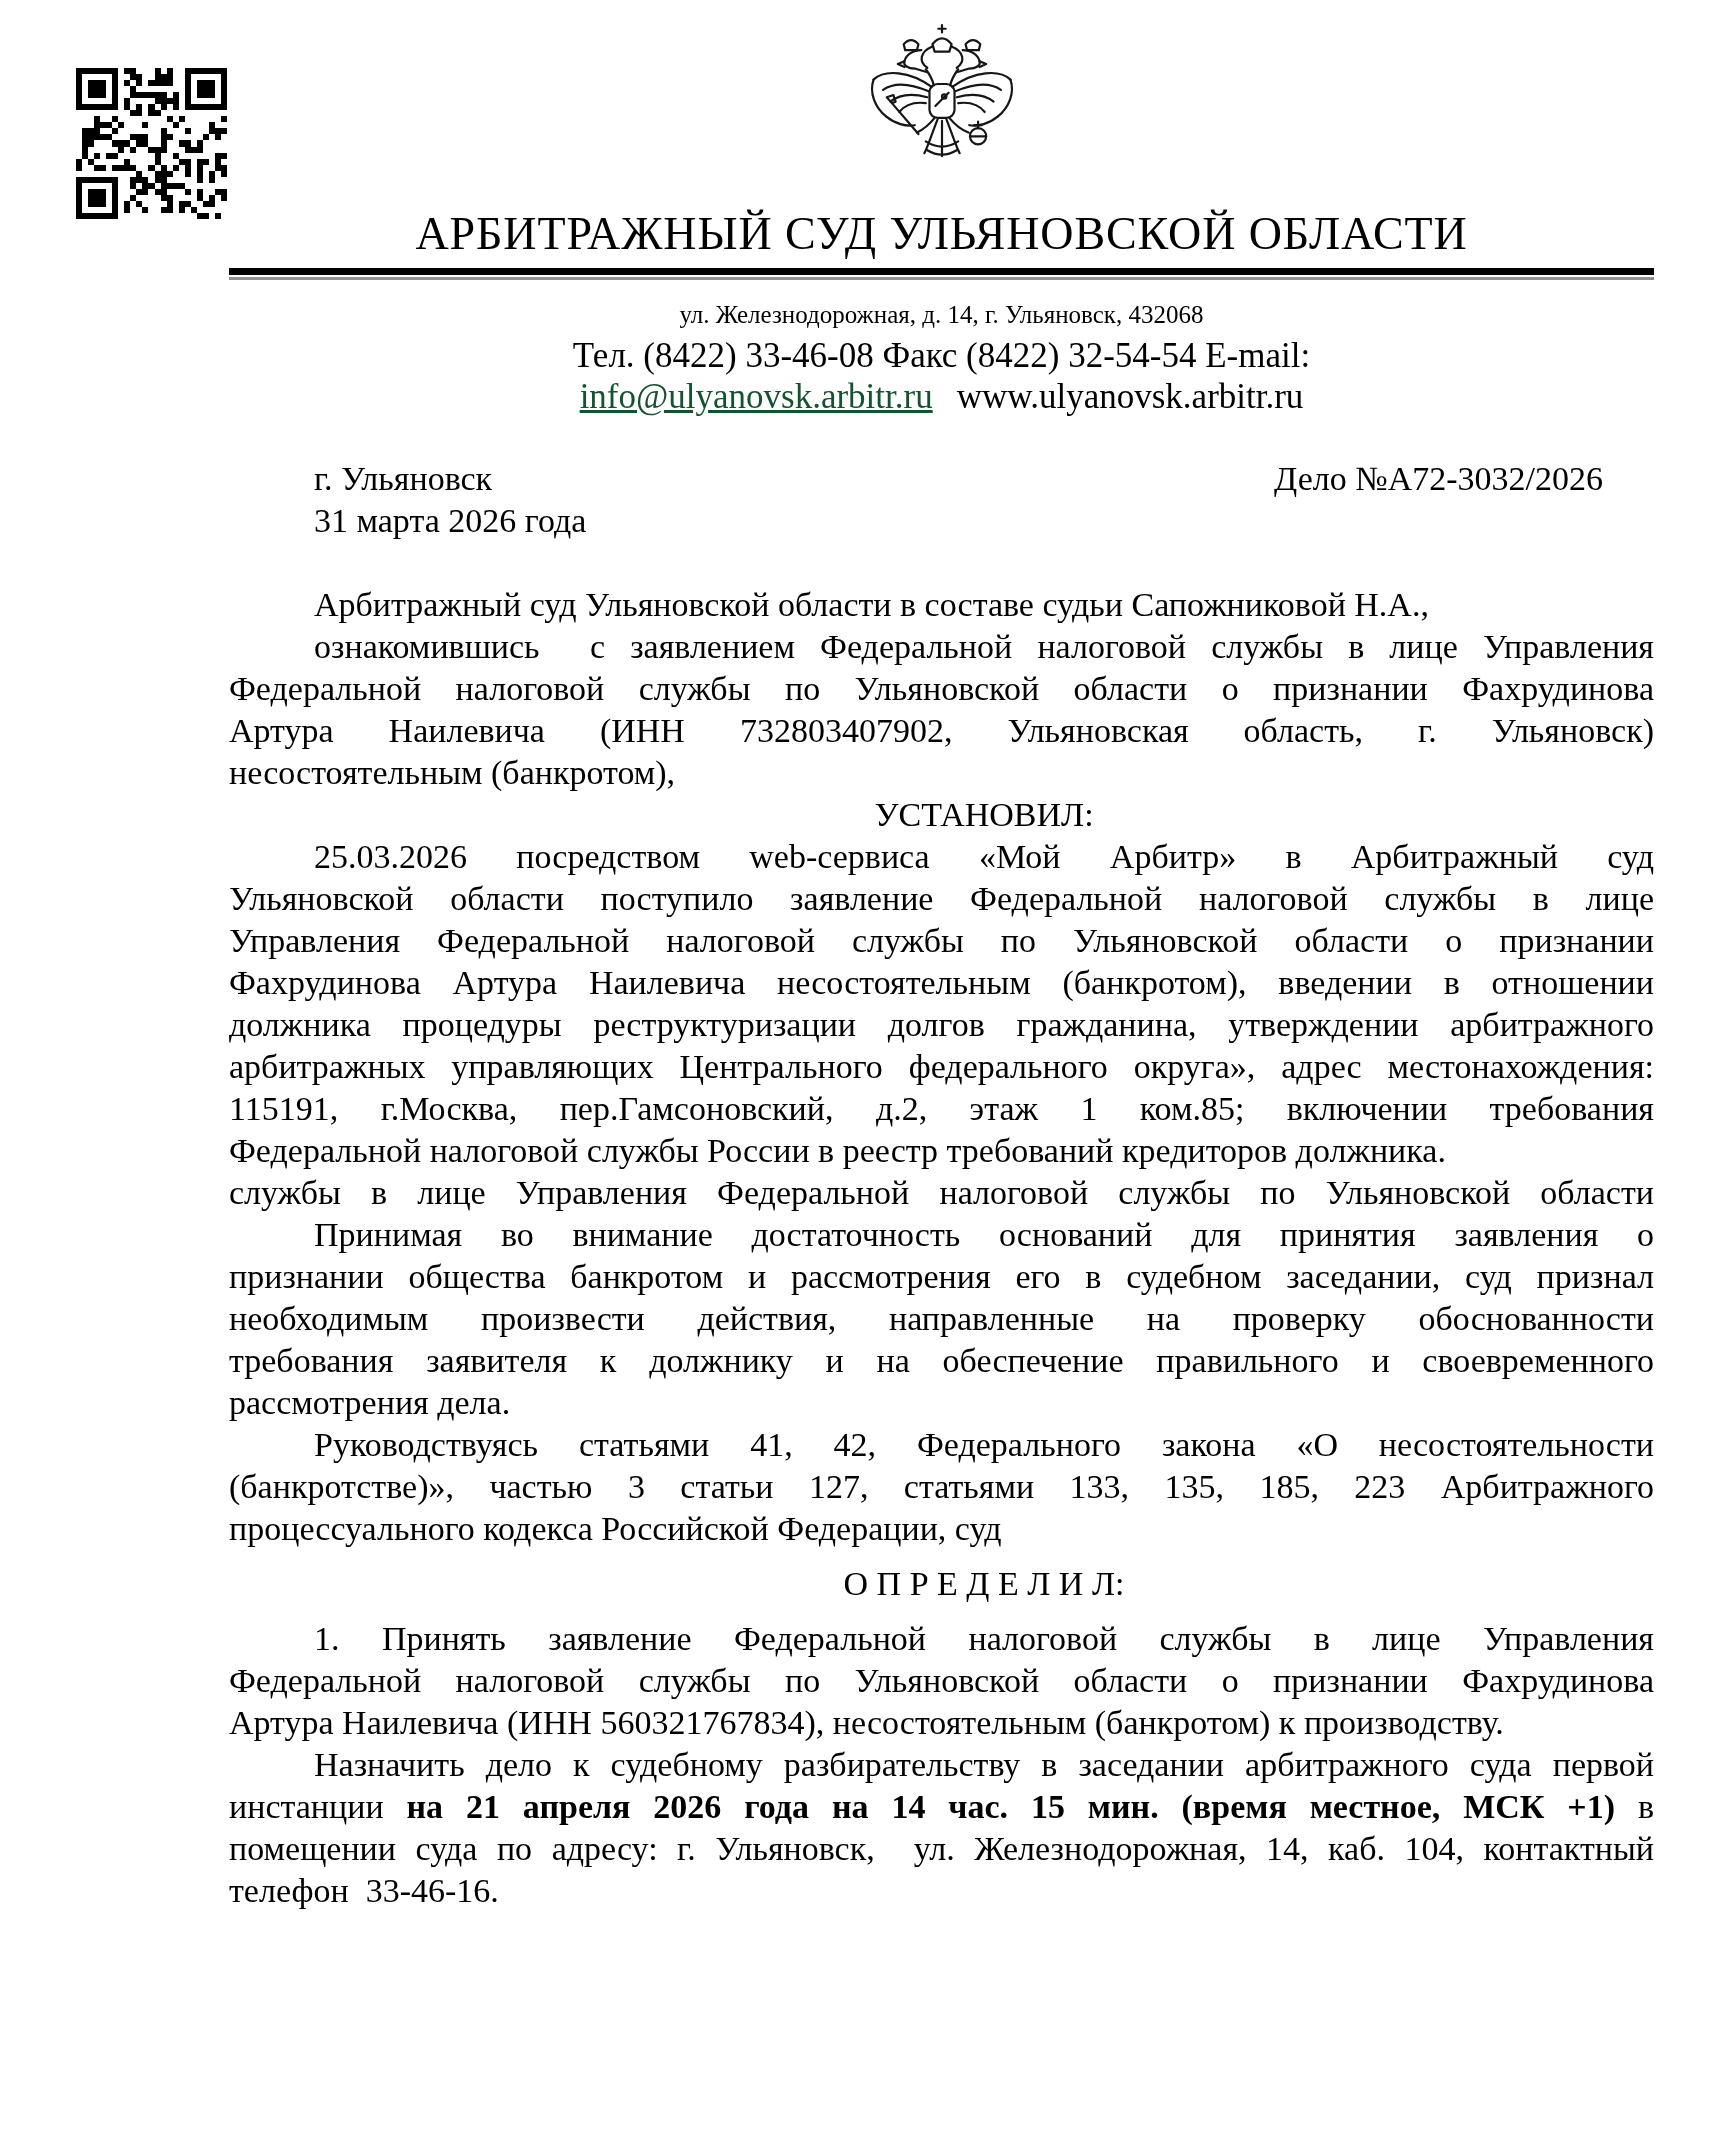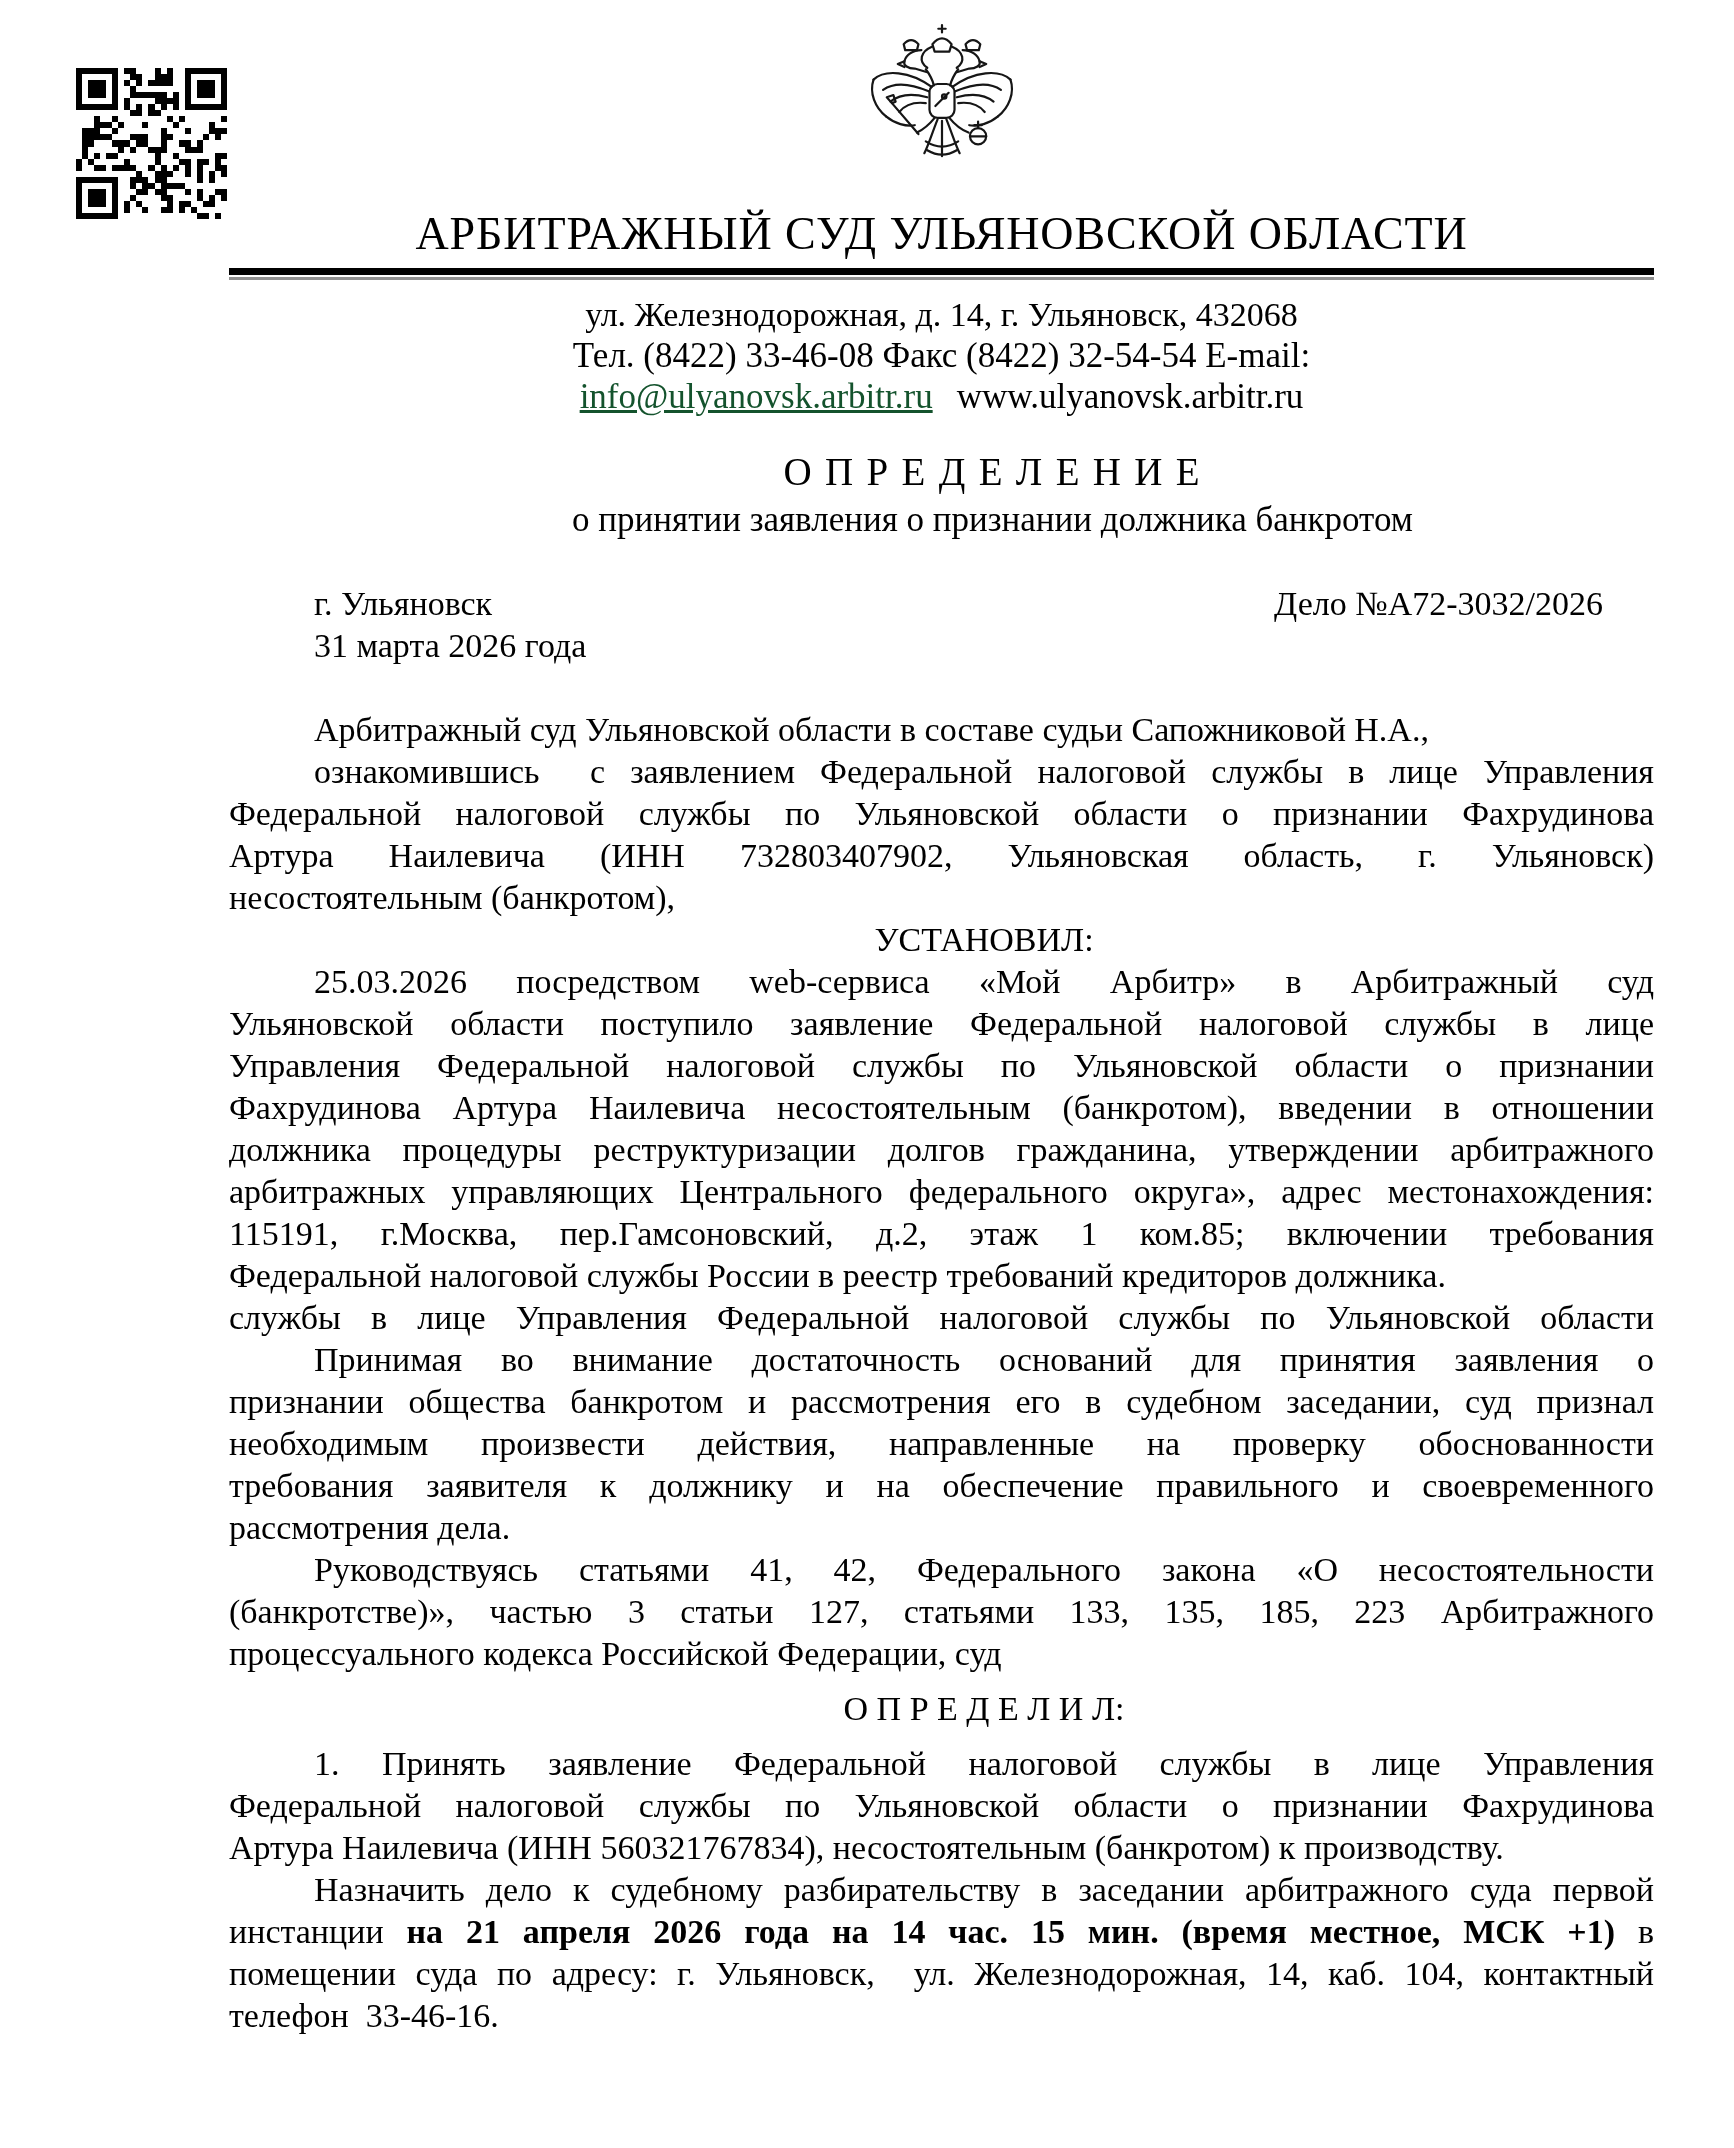--- a/index.html
+++ b/index.html
@@ -13,21 +13,21 @@
   }
   
   .qr{position:absolute;left:76px;top:68px;width:151px;height:151px;}
   .qr svg{width:100%;height:100%;}
   
   .header{margin:0 80px 0 229px;text-align:center;padding-top:22px;}
   .emblem{display:inline-block;width:162px;height:177px;}
   .emblem svg{width:100%;height:100%;}
   h1.court{font-size:46px;font-weight:normal;margin:3.7px 0 0 0;letter-spacing:0.9px;white-space:nowrap;}
   .rule{margin-top:8.3px;height:12px;background:linear-gradient(#000 0 7.4px,#fff 7.4px 9.2px,#8f8f8f 9.2px 12px);}
-  .addr{margin-top:14px;font-size:34px;line-height:41px;}
+  .addr{margin-top:14px;font-size:25px;line-height:41px;}
   .contacts{font-size:35px;line-height:41px;}
   .contacts a{text-decoration:underline;}
   .site{margin-left:24px;}
   
   .doc-title{margin:31px 80px 0 229px;text-align:center;padding-left:102px;}
   .t1{font-size:39px;letter-spacing:1.8px;line-height:48px;}
   .t2{font-size:35px;line-height:44px;margin-top:1.8px;}
   
   .case-row{display:flex;justify-content:space-between;margin:41px 131px 0 314px;font-size:34px;line-height:42px;}
   .date-line{margin:0 0 0 314px;font-size:34px;line-height:42px;}
@@ -286,24 +286,20 @@
         <circle cx="159" cy="155" r="11"></circle>
         <path d="M159 144 v-9 M154 140 h10 M148 155 h22"></path>
       </svg>
     </span>
     <h1 class="court">АРБИТРАЖНЫЙ СУД УЛЬЯНОВСКОЙ ОБЛАСТИ</h1>
     <div class="rule"></div>
     <div class="addr">ул. Железнодорожная, д. 14, г. Ульяновск, 432068</div>
     <div class="contacts"><span>Тел. (8422) 33-46-08 Факс (8422) 32-54-54 E-mail: </span><a href="#" id="email-link" style="color: #14532d;">info@ulyanovsk.arbitr.ru</a><span class="site">www.ulyanovsk.arbitr.ru</span></div>
   </div>
 
-  <div class="doc-title">
-    <div class="t1">О П Р Е Д Е Л Е Н И Е</div>
-    <div class="t2">о принятии заявления о признании должника банкротом</div>
-  </div>
 
   <div class="case-row">
     <span>г. Ульяновск</span>
     <span>Дело №А72-3032/2026</span>
   </div>
   <div class="date-line">31 марта 2026 года</div>
 
   <div id="body-text">
       <div class="para">
         <div class="line first last">Арбитражный суд Ульяновской области в составе судьи Сапожниковой Н.А.,</div>

